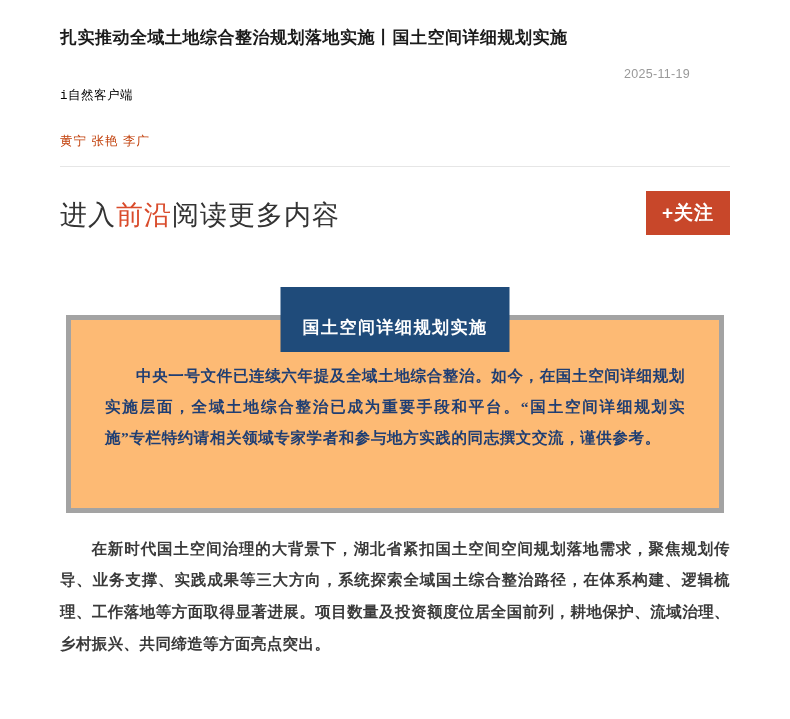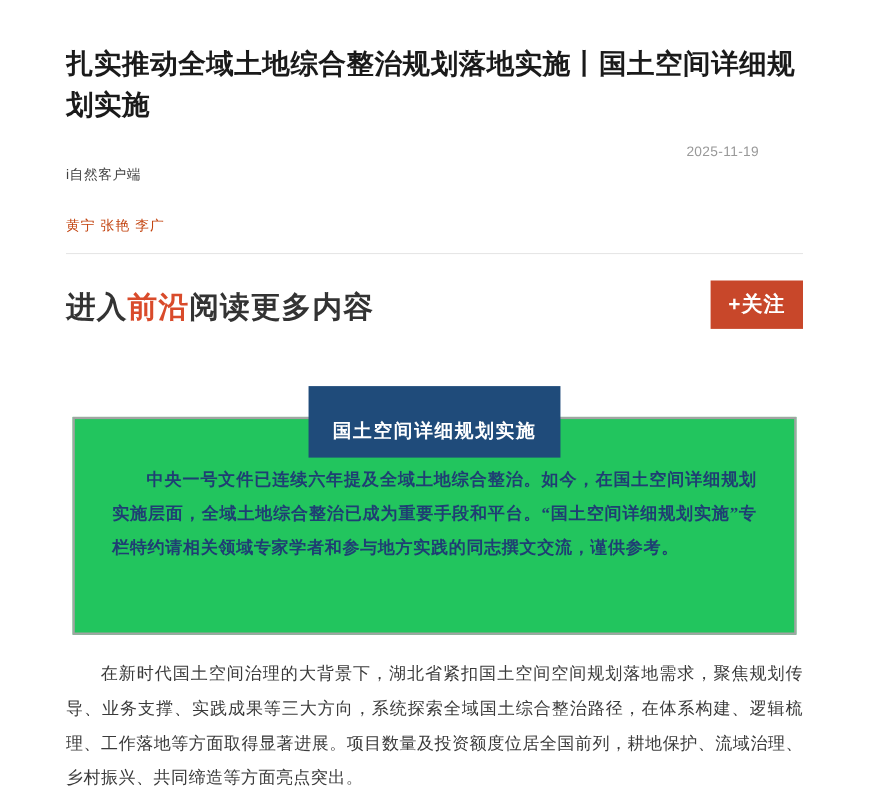--- a/index.html
+++ b/index.html
@@ -15,47 +15,48 @@
     overflow: hidden;
   }
   .page {
     width: 790px;
     height: 719px;
     position: relative;
     box-sizing: border-box;
     padding: 0 60px;
   }
   .article-title {
-    font-size: 25px;
+    font-size: 17px;
     font-weight: bold;
     color: #1a1a1a;
     letter-spacing: 0.5px;
-    padding-top: 40px;
+    padding-top: 25px;
     line-height: 1.5;
   }
   .meta-row {
     position: relative;
     height: 46px;
     text-align: center;
   }
   .pub-date {
     position: absolute;
     right: 40px;
     top: 16px;
     font-size: 12.5px;
     color: #999;
     letter-spacing: 0.3px;
   }
   .source {
     position: absolute;
     left: 0;
     top: 36px;
     font-size: 12.5px;
-    color: #404040;
+    color: #000000;
     letter-spacing: 0.5px;
+    font-family: Liberation Mono, monospace;
   }
   .authors {
     margin-top: 36px;
     font-size: 12.5px;
     color: #c2410c;
     letter-spacing: 1px;
   }
   .divider {
     margin-top: 16px;
     border-top: 1px solid #e6e6e6;
@@ -64,21 +65,21 @@
     position: relative;
     height: 96px;
     display: flex;
     align-items: center;
   }
   .promo-text {
     font-size: 27px;
     color: #333;
     letter-spacing: 1px;
     font-family: "Liberation Serif", serif;
-    font-weight: bold;
+    font-weight: normal;
   }
   .promo-text .hl {
     color: #d94b2b;
   }
   .follow-btn {
     position: absolute;
     right: 0;
     top: 24px;
     width: 84px;
     height: 44px;
@@ -111,22 +112,22 @@
     padding: 29px 22px 13px 22px;
     z-index: 3;
     white-space: nowrap;
   }
   .callout-box {
     position: absolute;
     top: 28px;
     left: 6px;
     right: 6px;
     bottom: 6px;
-    border: 2px solid #a3a3a3;
-    background: #22c55e;
+    border: 5px solid #a3a3a3;
+    background: #fdba74;
     box-sizing: border-box;
   }
   .callout-text {
     padding: 40px 34px 20px 34px;
     color: #1f3e73;
     font-size: 15.5px;
     line-height: 2.0;
     letter-spacing: 0.6px;
     text-align: justify;
     font-family: "Liberation Serif", serif;
@@ -137,20 +138,21 @@
     width: 2em;
   }
   .body-para {
     margin-top: 14px;
     font-size: 15.5px;
     line-height: 2.05;
     color: #3a3a3a;
     text-align: justify;
     letter-spacing: 0.4px;
     font-family: "Liberation Serif", serif;
+    font-weight: bold;
   }
   .body-para .indent {
     display: inline-block;
     width: 2em;
   }
 </style>
 </head>
 <body>
 
 <div class="page">

